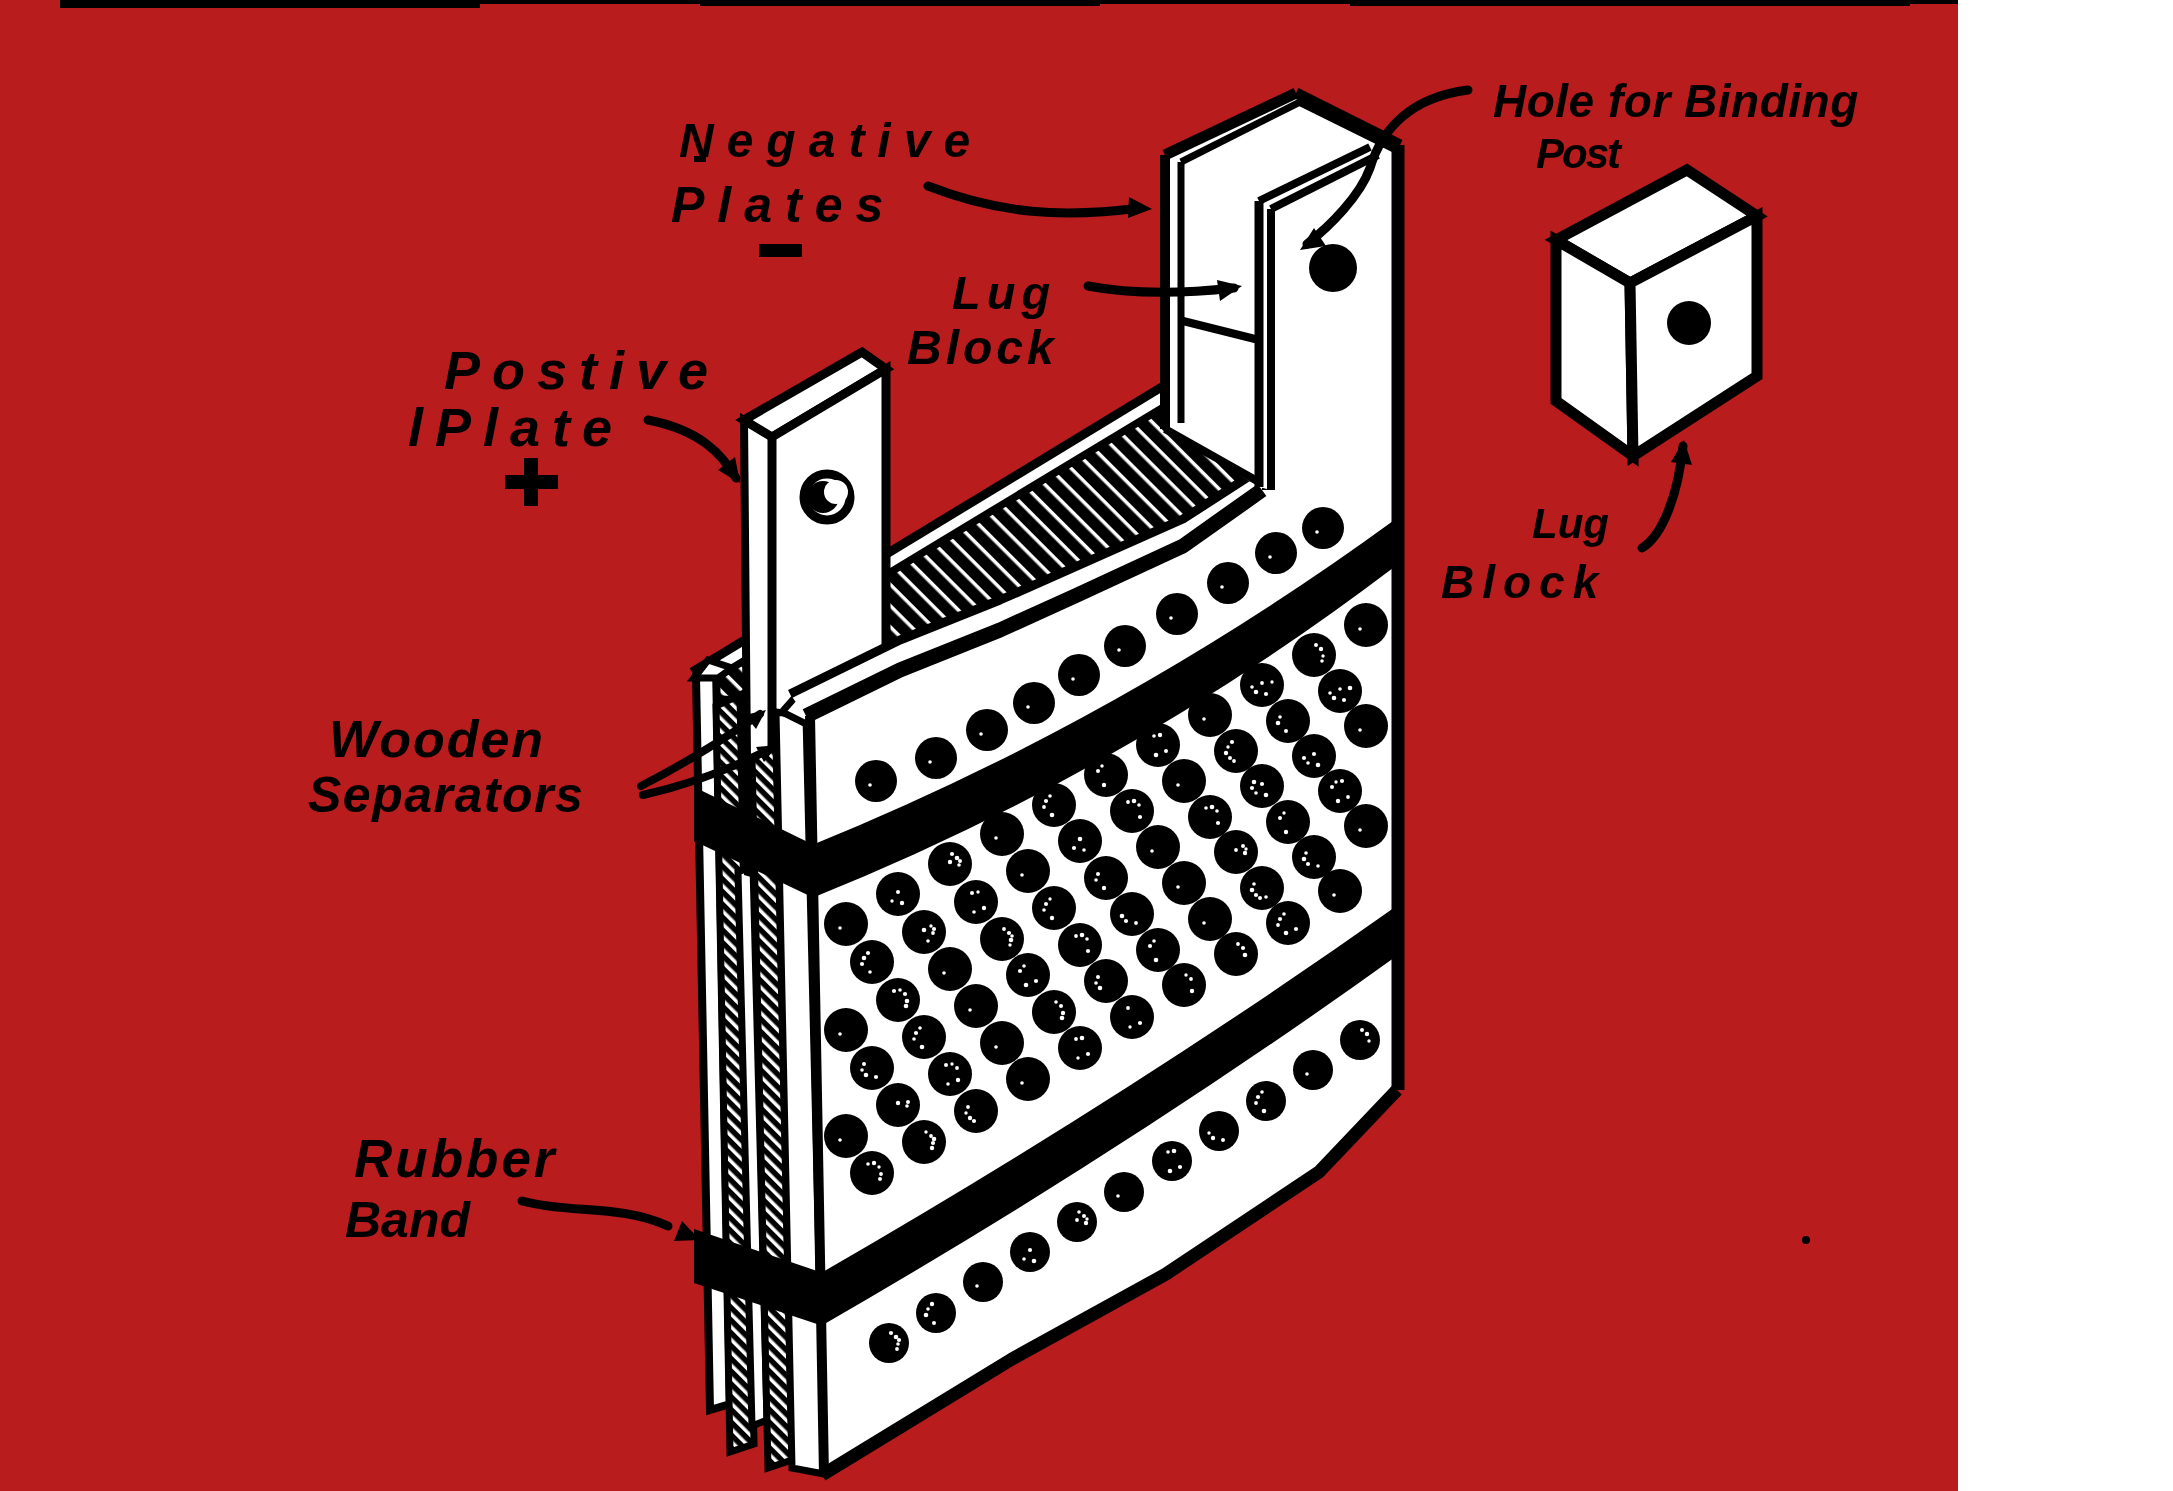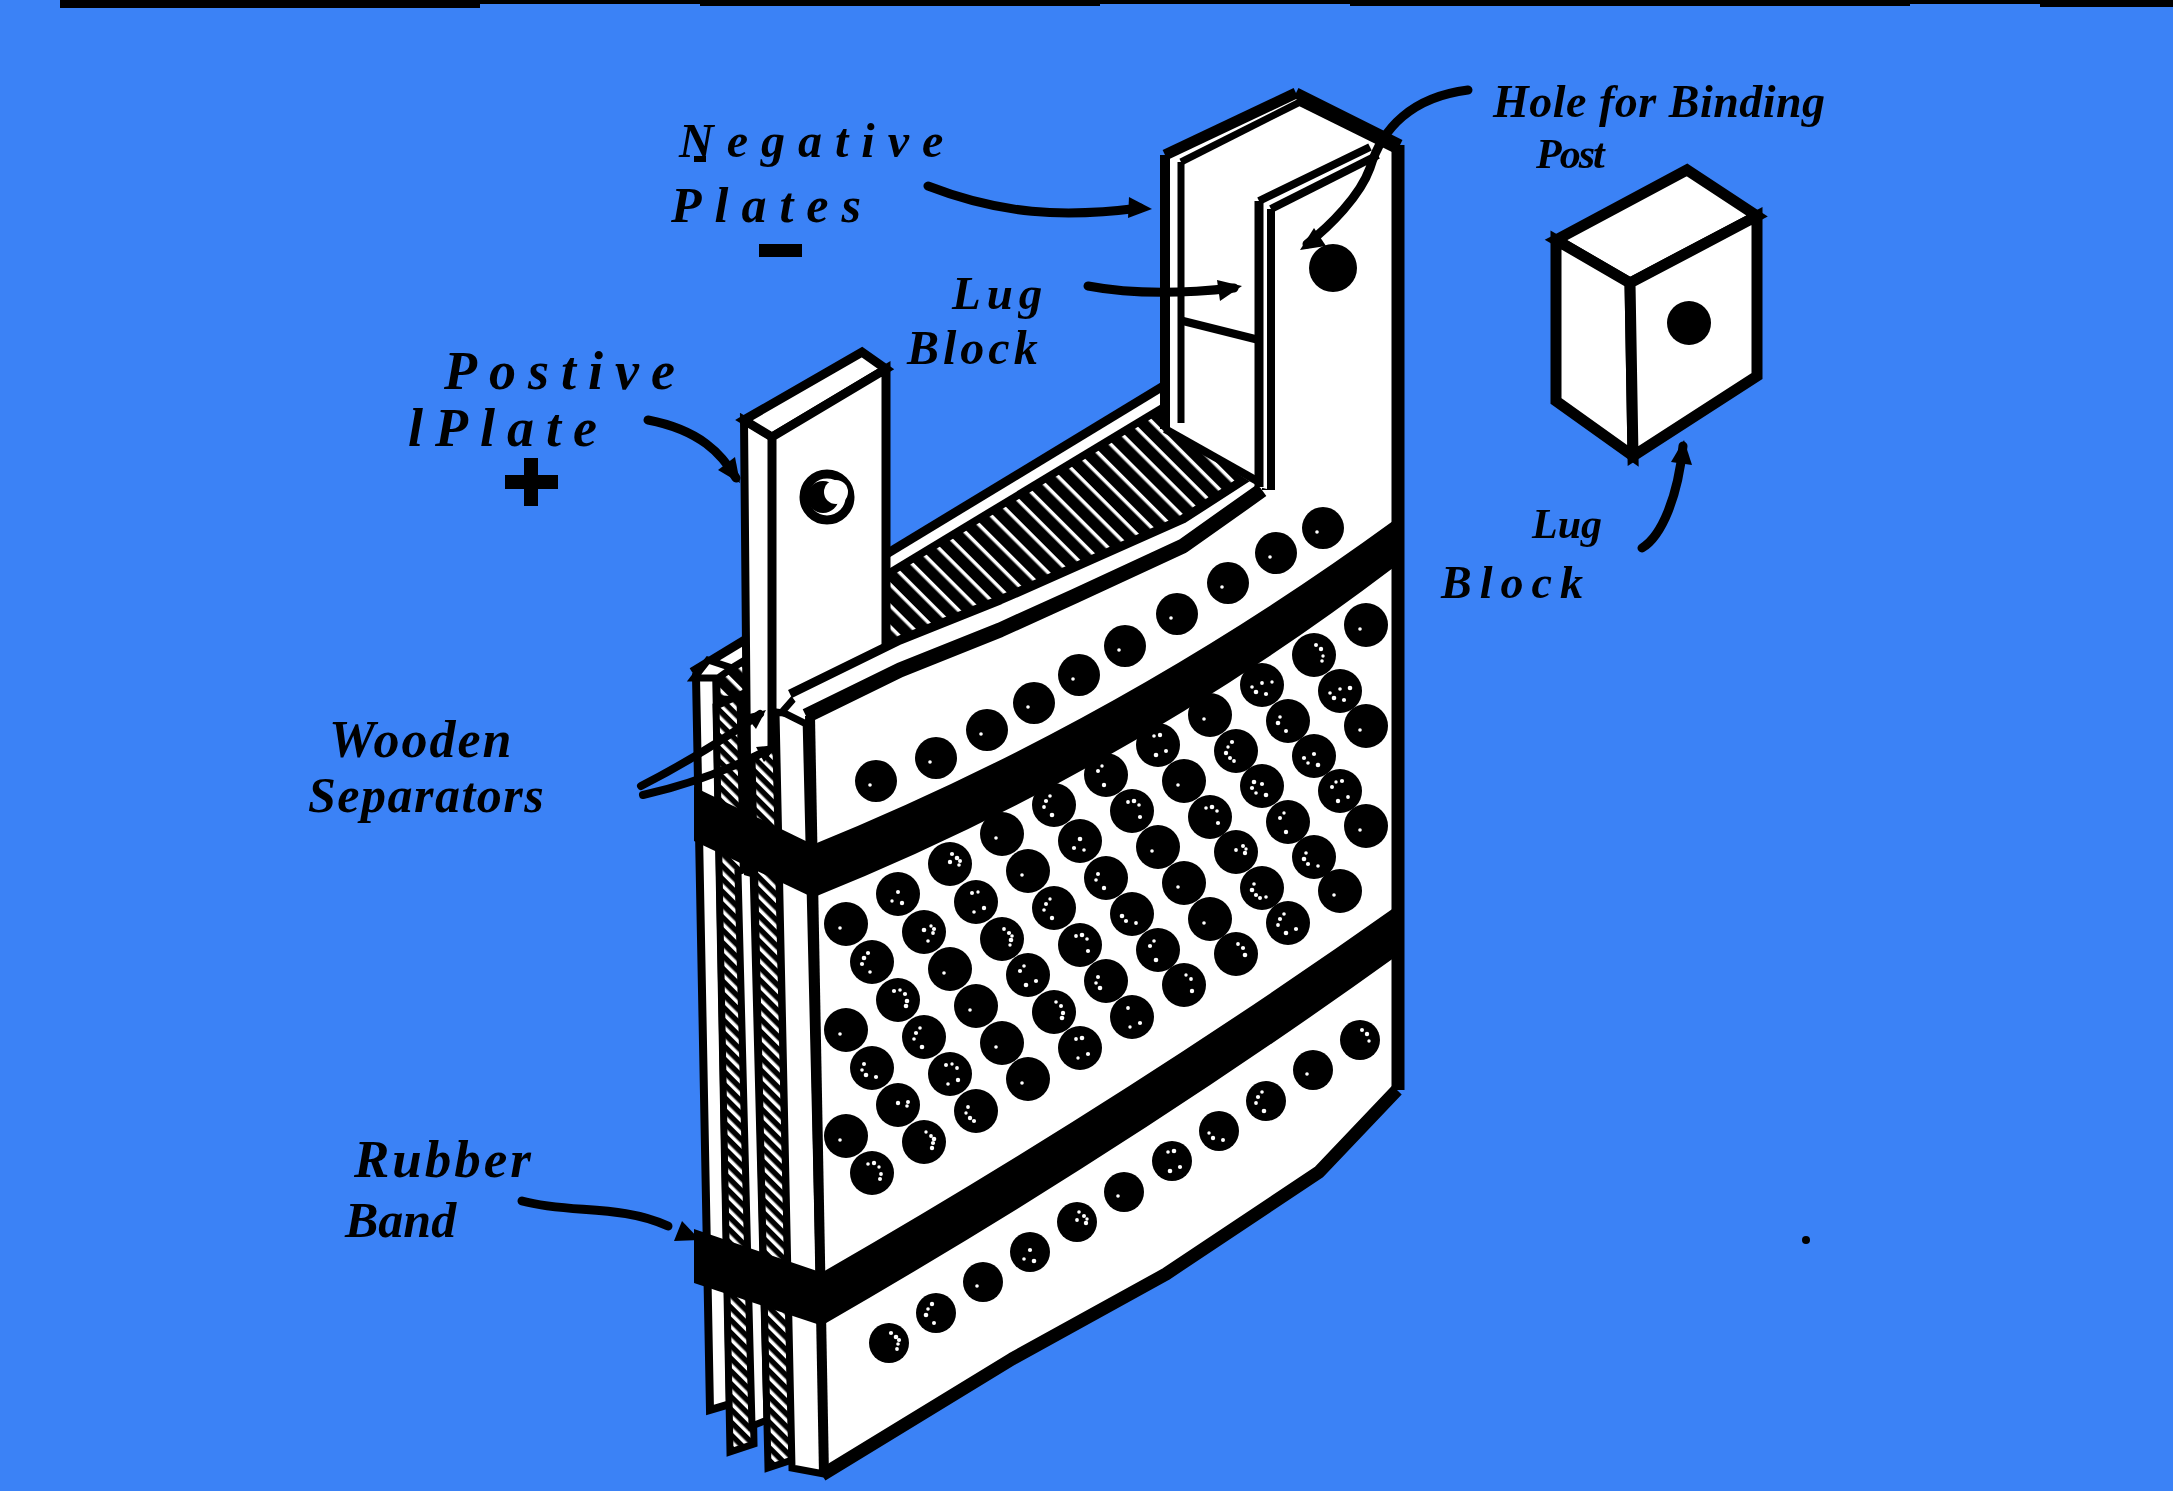--- a/index.html
+++ b/index.html
@@ -1,17 +1,17 @@
 <!DOCTYPE html>
 <html><head>
 <meta charset="utf-8">
 <style>
 html,body { margin:0; padding:0; background:#ffffff; }
-#page { position:relative; width:2173px; height:1491px; background:#3b82f6;
-  font-family:Liberation Serif, serif; overflow:hidden; }
+#page { position:relative; width:1958px; height:1491px; background:#b91c1c;
+  font-family:Liberation Sans, sans-serif; overflow:hidden; }
 svg { display:block; }
 </style>
 </head>
 <body>
 <div id="page">
 <svg width="2173" height="1491" viewBox="0 0 2173 1491">
 <defs>
 <pattern id="sep" width="9" height="9" patternUnits="userSpaceOnUse" patternTransform="rotate(45)">
   <rect width="9" height="9" fill="#ffffff"></rect>
   <rect width="9" height="5.5" fill="#000000"></rect>

